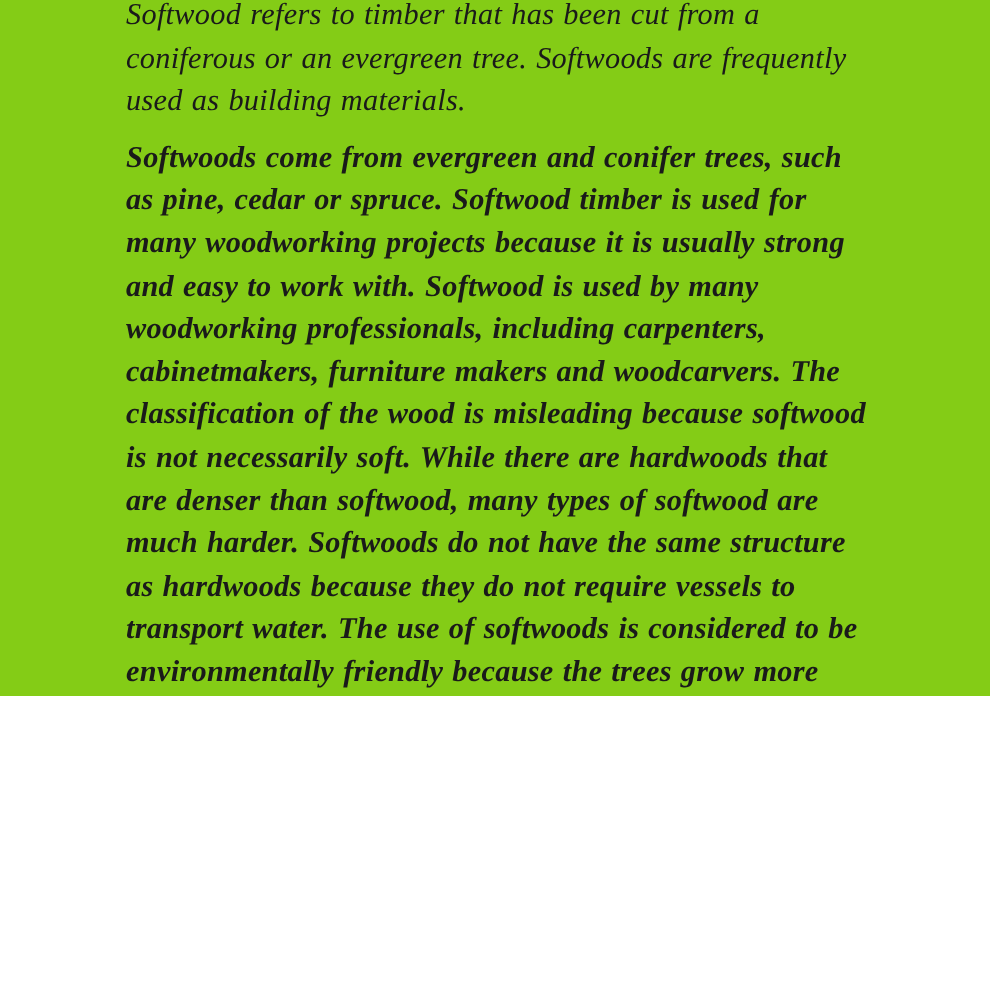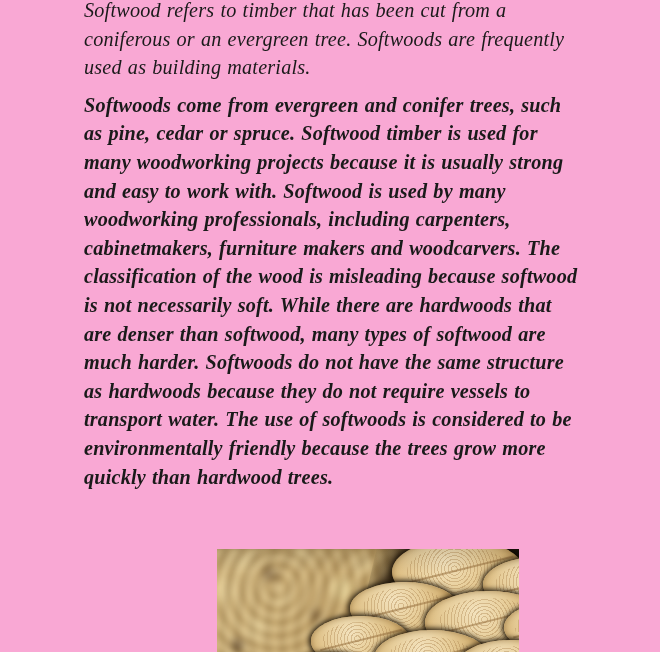--- a/index.html
+++ b/index.html
@@ -11,22 +11,22 @@
   body {
     width: 660px;
     height: 660px;
     overflow: hidden;
     font-family: "Liberation Serif", "DejaVu Serif", serif;
   }
 
   .page {
     position: relative;
     width: 660px;
-    height: 652px;
-    background: #f9a8d4;
+    height: 464px;
+    background: #84cc16;
     overflow: hidden;
   }
 
   .article-body {
     position: absolute;
     left: 84px;
     top: -4px;
     width: 500px;
   }
 

